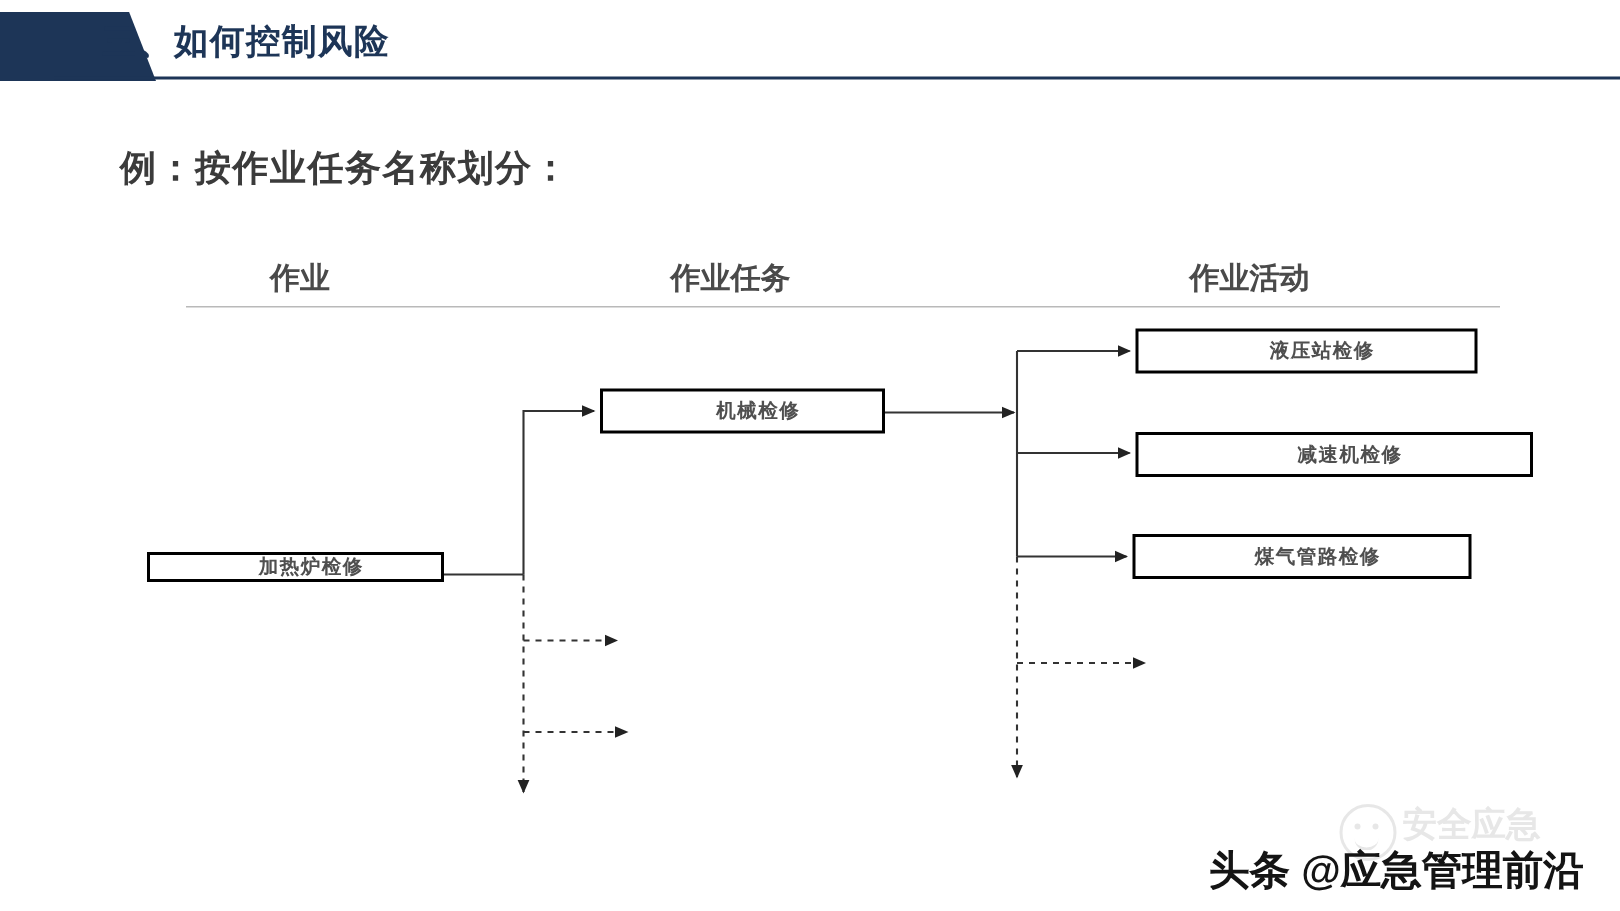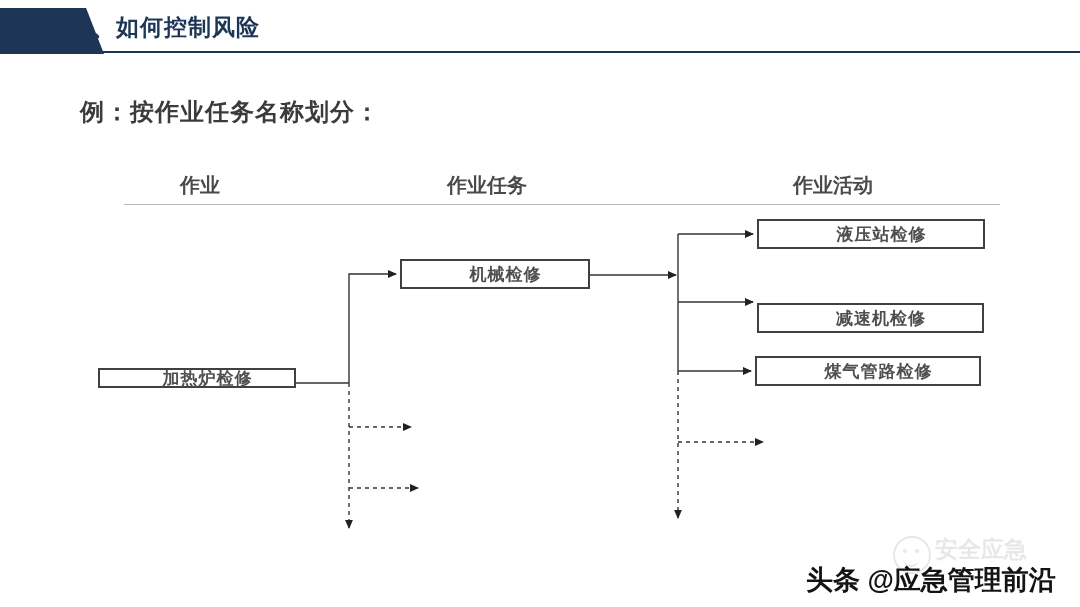--- a/index.html
+++ b/index.html
@@ -33,29 +33,29 @@
   .col-head.c2{left:447px;top:172px;}
   .col-head.c3{left:793px;top:172px;}
   .head-rule{position:absolute;left:124px;top:204px;width:876px;height:1px;
     background:#b9b9b9;}
 
   
   .diagram{position:absolute;left:0;top:0;width:1080px;height:607px;}
 
   
   .node{position:absolute;box-sizing:border-box;
-    border:2px solid #404040;background:#ffffff;
+    border:2px solid #000000;background:#ffffff;
     display:flex;align-items:center;justify-content:center;
-    font-size:17px;font-weight:bold;color:#4f4f4f;white-space:nowrap;
+    font-size:13px;font-weight:bold;color:#4f4f4f;white-space:nowrap;
     letter-spacing:1px;padding-left:21px;}
   .n-heat {left:98px; top:368px; width:198px;height:20px;}
   .n-mech {left:400px;top:259px; width:190px;height:30px;}
   .n-elec {left:415px;top:411px; width:190px;height:31px;}
   .n-hyd  {left:757px;top:219px; width:228px;height:30px;}
-  .n-red  {left:757px;top:288px; width:227px;height:30px;margin-top:15px;}
+  .n-red  {left:757px;top:288px; width:265px;height:30px;}
   .n-gas  {left:755px;top:356px; width:226px;height:30px;}
 
   
   .wm-faint{position:absolute;left:893px;top:532px;width:180px;height:48px;
     opacity:.20;pointer-events:none;}
   .wm-faint .wm-ico{position:absolute;left:0;top:4px;width:34px;height:34px;
     border:2px solid #8a8a8a;border-radius:50%;}
   .wm-faint .wm-ico:before{content:"";position:absolute;left:8px;top:11px;
     width:4px;height:4px;border-radius:50%;background:#8a8a8a;
     box-shadow:12px 0 0 #8a8a8a;}

